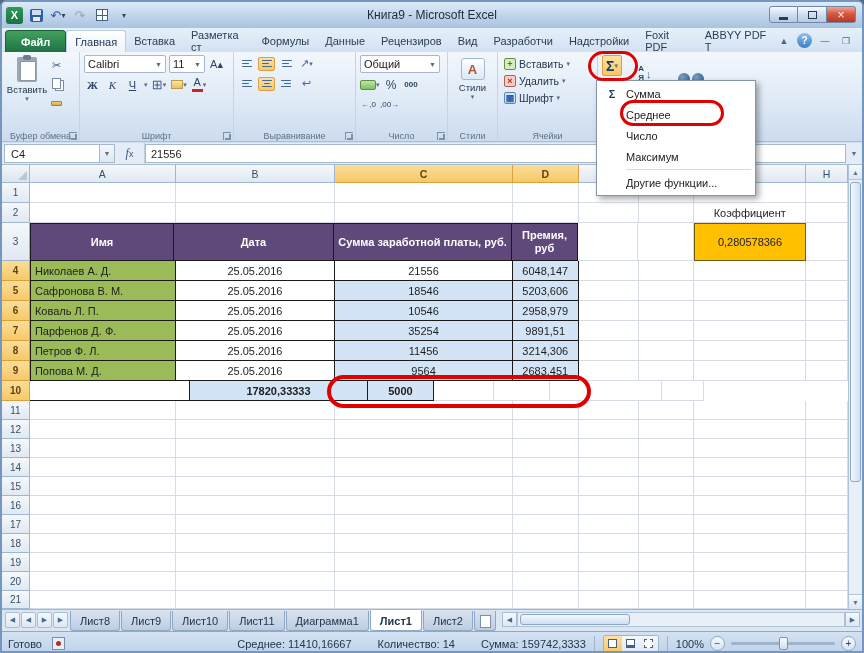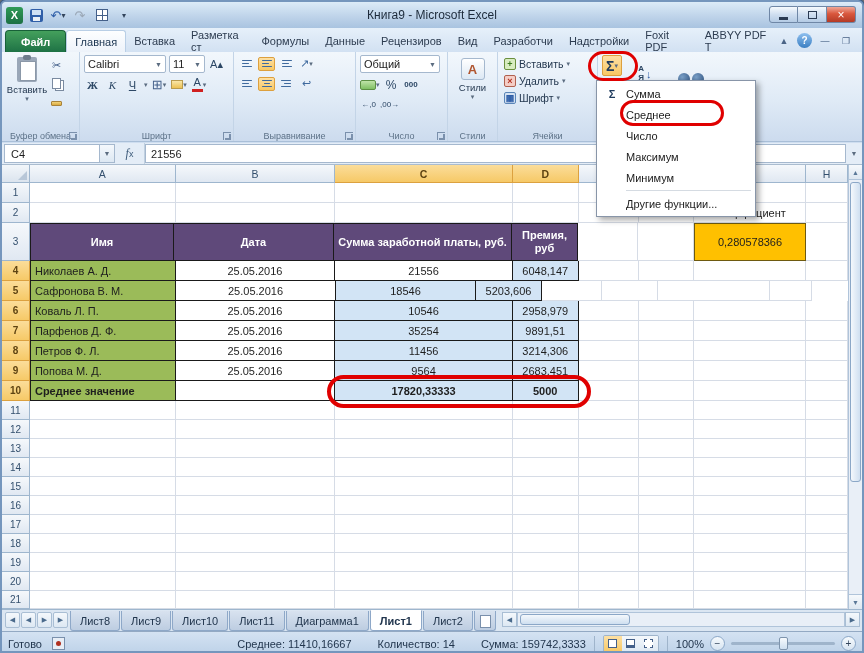--- a/index.html
+++ b/index.html
@@ -551,21 +551,21 @@
           <div class="cell c-sel tb" style="width: 66px;">6048,147</div>
           <div class="cell" style="width: 60px;"></div>
           <div class="cell" style="width: 56px;"></div>
           <div class="cell" style="width: 112px;"></div>
           <div class="cell" style="width: 42px;"></div>
         </div>
         <div class="grid-row" style="height: 20px;">
           <div class="rowhdr hl">5</div>
           <div class="cell c-green tb tb-left" style="width: 146px;">Сафронова В. М.</div>
           <div class="cell c-date tb" style="width: 160px;">25.05.2016</div>
-          <div class="cell c-sel tb" style="width: 140px;">18546</div>
+          <div class="cell c-sel tb" style="width: 178px;">18546</div>
           <div class="cell c-sel tb" style="width: 66px;">5203,606</div>
           <div class="cell" style="width: 60px;"></div>
           <div class="cell" style="width: 56px;"></div>
           <div class="cell" style="width: 112px;"></div>
           <div class="cell" style="width: 42px;"></div>
         </div>
         <div class="grid-row" style="height: 20px;">
           <div class="rowhdr hl">6</div>
           <div class="cell c-green tb tb-left" style="width: 146px;">Коваль Л. П.</div>
           <div class="cell c-date tb" style="width: 160px;">25.05.2016</div>
@@ -604,21 +604,20 @@
           <div class="cell c-date tb" style="width: 160px;">25.05.2016</div>
           <div class="cell c-sel tb" style="width: 178px;">9564</div>
           <div class="cell c-sel tb" style="width: 66px;">2683,451</div>
           <div class="cell" style="width: 60px;"></div>
           <div class="cell" style="width: 56px;"></div>
           <div class="cell" style="width: 112px;"></div>
           <div class="cell" style="width: 42px;"></div>
         </div>
         <div class="grid-row" style="height: 20px;">
           <div class="rowhdr hl">10</div>
-          <div class="cell c-green c-bold tb tb-left" style="width: 146px;">Среднее значение</div>
           <div class="cell c-date tb" style="width: 160px;"></div>
           <div class="cell c-sel c-bold tb" style="width: 178px;">17820,33333</div>
           <div class="cell c-sel c-bold tb" style="width: 66px;">5000</div>
           <div class="cell" style="width: 60px;"></div>
           <div class="cell" style="width: 56px;"></div>
           <div class="cell" style="width: 112px;"></div>
           <div class="cell" style="width: 42px;"></div>
         </div>
         <div class="grid-row" style="height: 19px;">
           <div class="rowhdr">11</div>
@@ -755,23 +754,20 @@
         <span>Сумма</span>
       </div>
     <div class="menu-item">
         <span>Среднее</span>
       </div>
     <div class="menu-item">
         <span>Число</span>
       </div>
     <div class="menu-item">
         <span>Максимум</span>
-      </div>
-    <div class="menu-item">
-        <span>Минимум</span>
       </div>
     <div class="menu-sep"></div>
     <div class="menu-item">
         <span>Другие функции...</span>
       </div>
   </div>
 
   <div class="red-oval oval-sigma"></div>
   <div class="red-oval oval-srednee"></div>
   <div class="red-oval oval-row10"></div>

